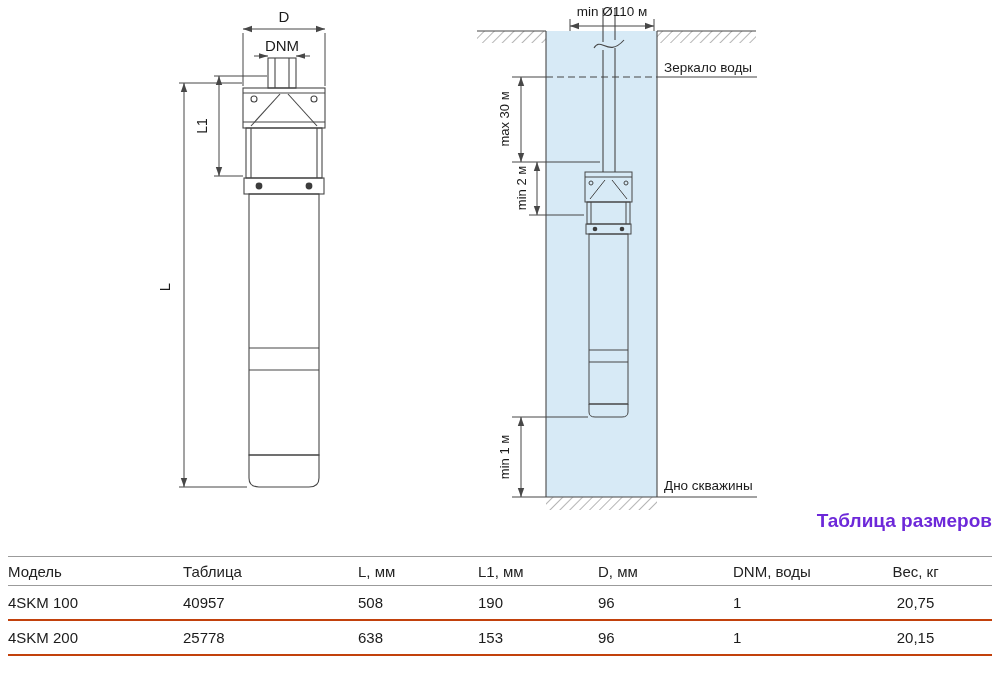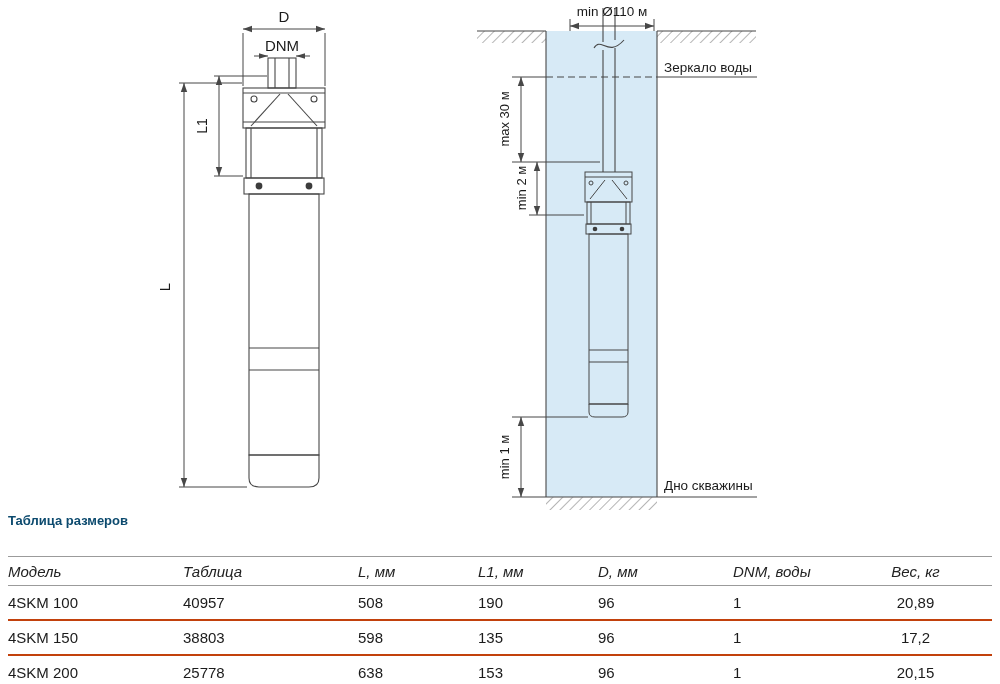--- a/index.html
+++ b/index.html
@@ -2,24 +2,24 @@
 <html><head>
 <meta charset="utf-8">
 <style>
   html,body{margin:0;padding:0;}
   body{
     width:1000px;height:684px;position:relative;background:#ffffff;
     font-family:"Liberation Sans",sans-serif;color:#1b1b1b;overflow:hidden;
   }
   .drawing-area{position:absolute;top:0;left:0;width:1000px;height:515px;}
   .table-area{position:absolute;top:508px;left:0;width:1000px;box-sizing:border-box;padding:0 8px;}
-  .table-title{font-size:13px;font-weight:bold;line-height:26px;color:#0c4a6e;}
+  .table-title{font-size:19px;font-weight:bold;line-height:26px;color:#6d28d9;text-align:right;}
   table{width:100%;border-collapse:collapse;margin-top:22px;font-size:15px;table-layout:fixed;}
   thead th{
-    font-style:italic;font-weight:normal;text-align:left;
+    font-weight:normal;text-align:left;
     border-top:1px solid #9b9b9b;border-bottom:1px solid #9b9b9b;
     height:28px;padding:0;vertical-align:middle;color:#222;
   }
   tbody td{height:33px;border-bottom:2px solid #c2410c;padding:0;vertical-align:middle;}
   th.right,td.right{text-align:center;padding-right:34px;}
   svg text{font-family:"Liberation Sans",sans-serif;fill:#1b1b1b;}
 </style>
 </head>
 <body>
 
@@ -195,30 +195,21 @@
       </tr>
     </thead>
     <tbody>
       <tr>
         <td>4SKM 100</td>
         <td>40957</td>
         <td>508</td>
         <td>190</td>
         <td>96</td>
         <td>1</td>
-        <td class="right">20,89</td>
-      </tr>
-      <tr>
-        <td>4SKM 150</td>
-        <td>38803</td>
-        <td>598</td>
-        <td>135</td>
-        <td>96</td>
-        <td>1</td>
-        <td class="right">17,2</td>
+        <td class="right">20,75</td>
       </tr>
       <tr>
         <td>4SKM 200</td>
         <td>25778</td>
         <td>638</td>
         <td>153</td>
         <td>96</td>
         <td>1</td>
         <td class="right">20,15</td>
       </tr>

